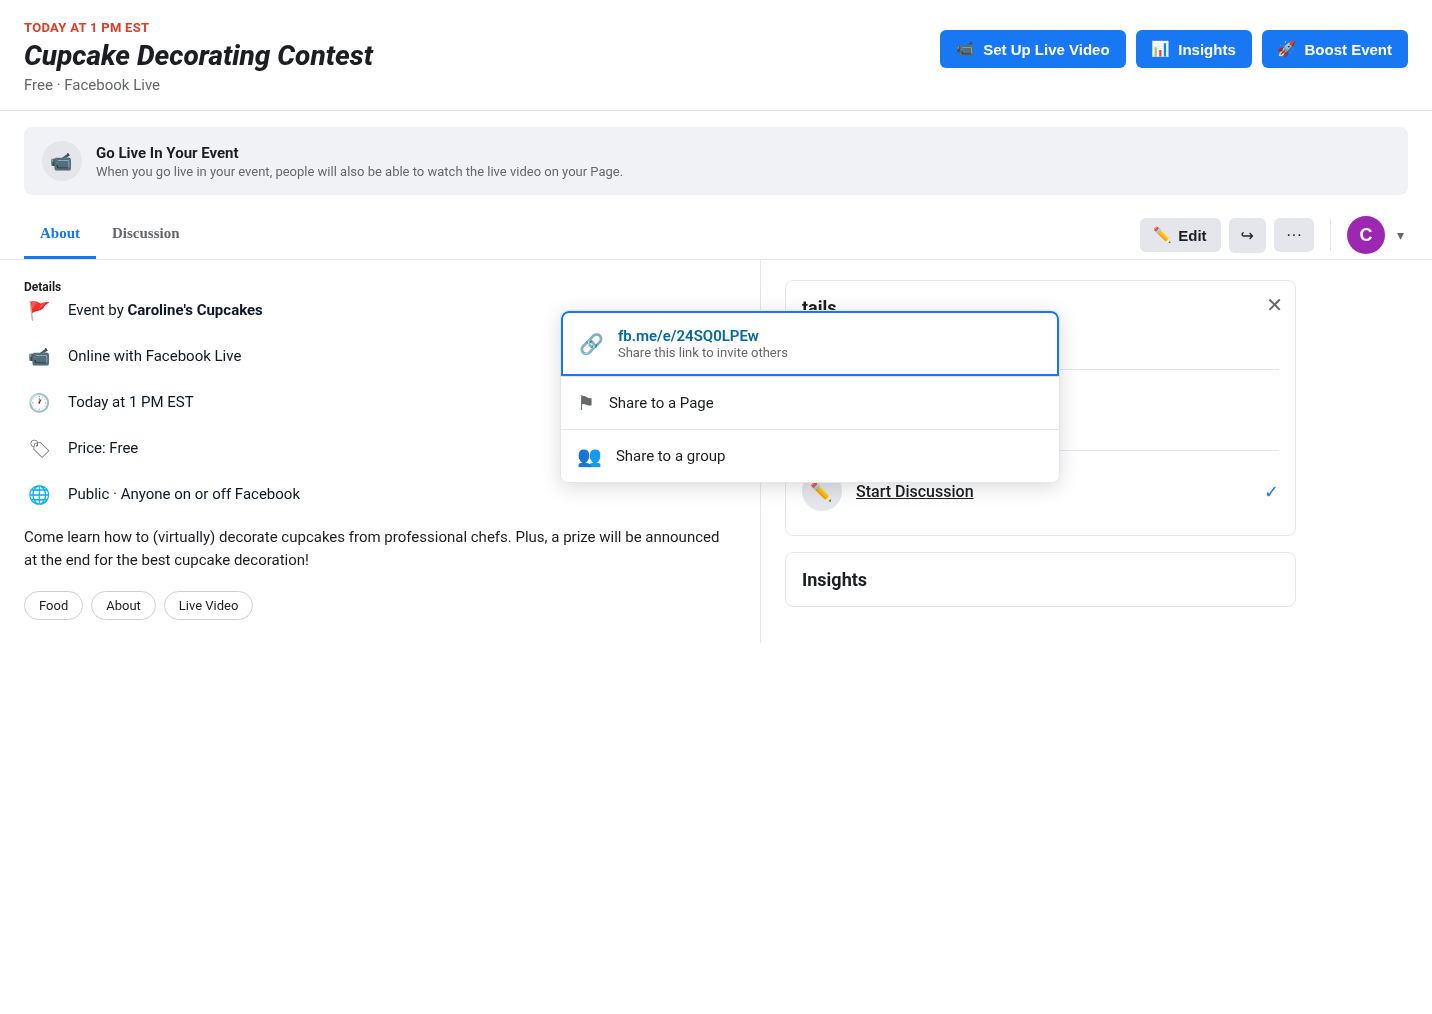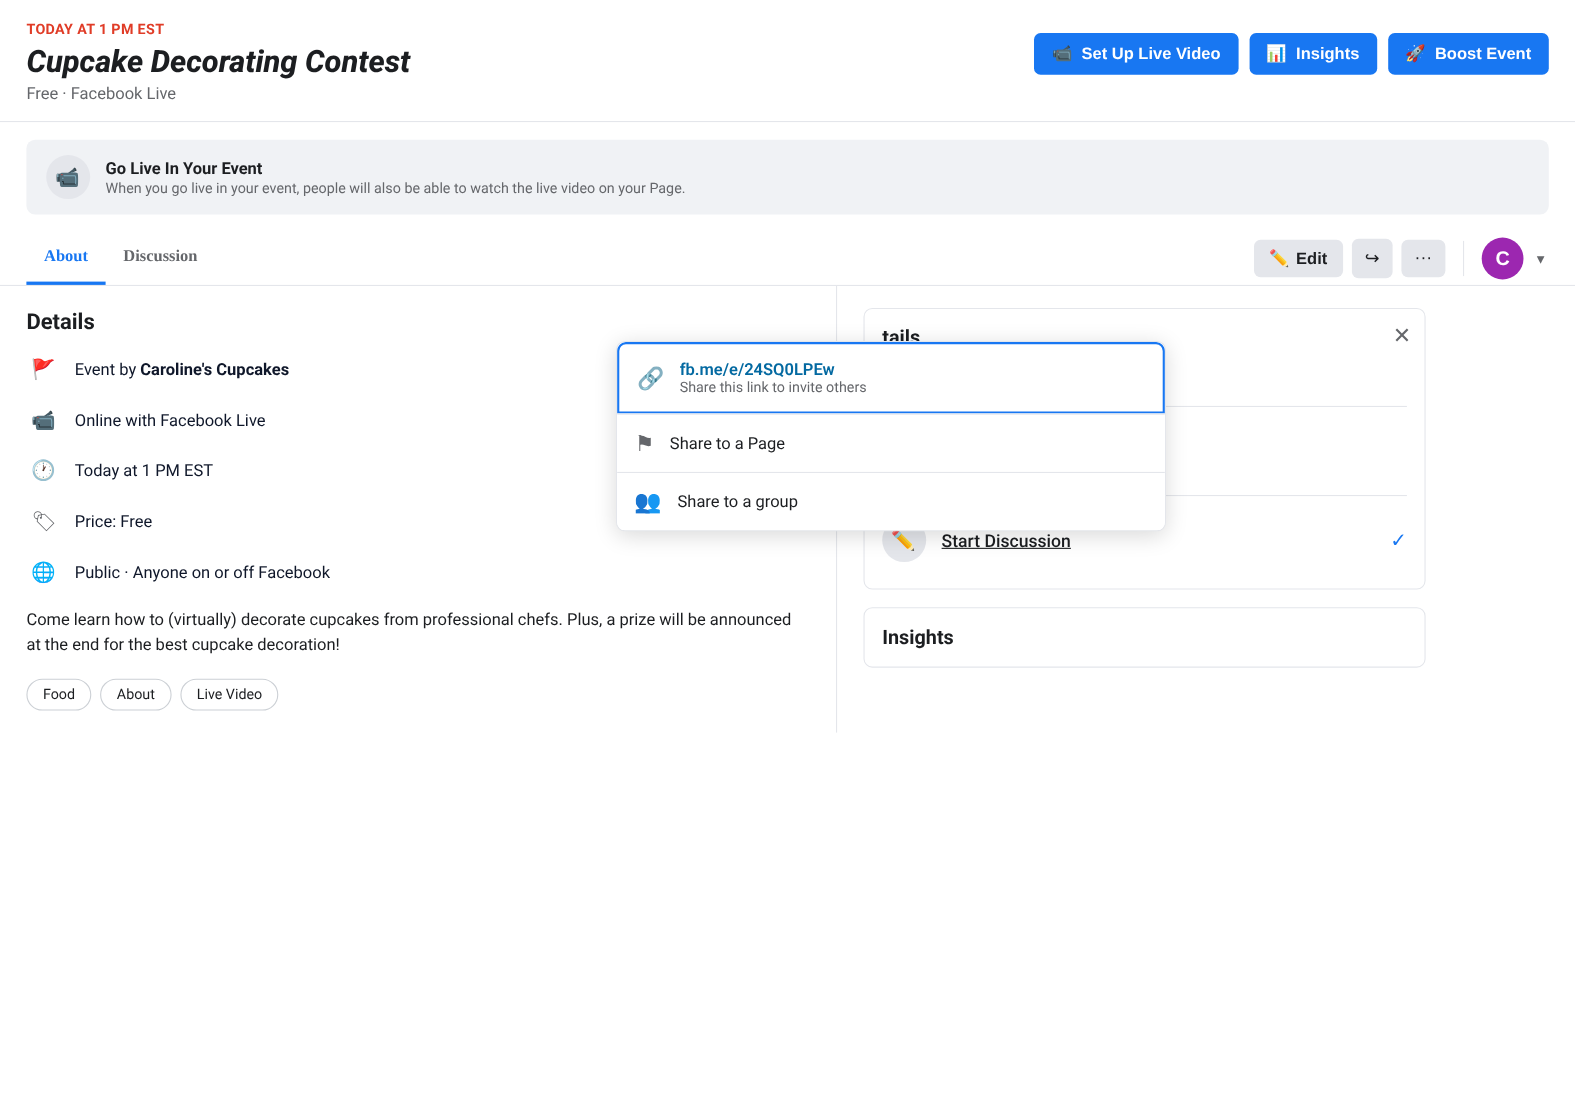--- a/index.html
+++ b/index.html
@@ -214,23 +214,22 @@
     }
 
     
     .left-panel {
       flex: 1;
       padding: 20px 24px;
       max-width: 760px;
     }
 
     .details-title {
-      font-size: 20px;
+      font-size: 12px;
       font-weight: 700;
-      margin-bottom: 16px;
     }
 
     .detail-item {
       display: flex;
       align-items: center;
       gap: 12px;
       margin-bottom: 14px;
       font-size: 15px;
     }
 

